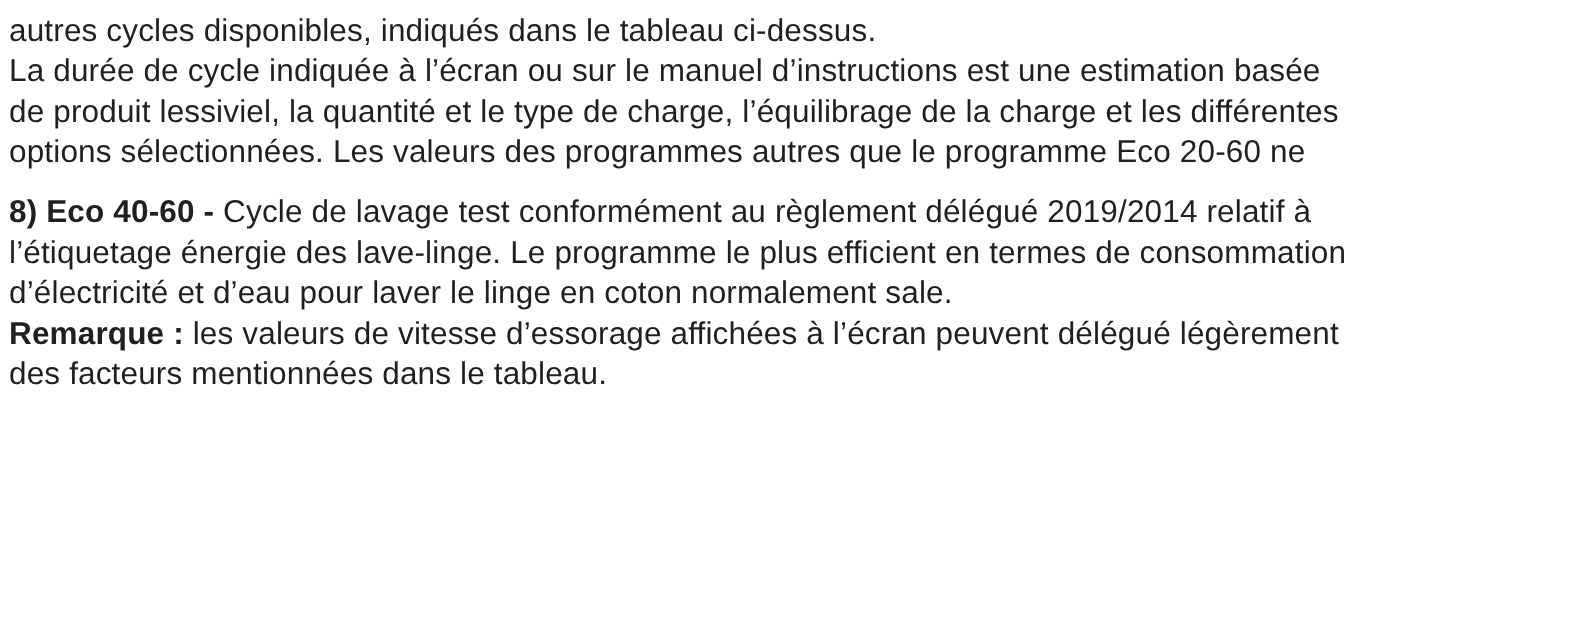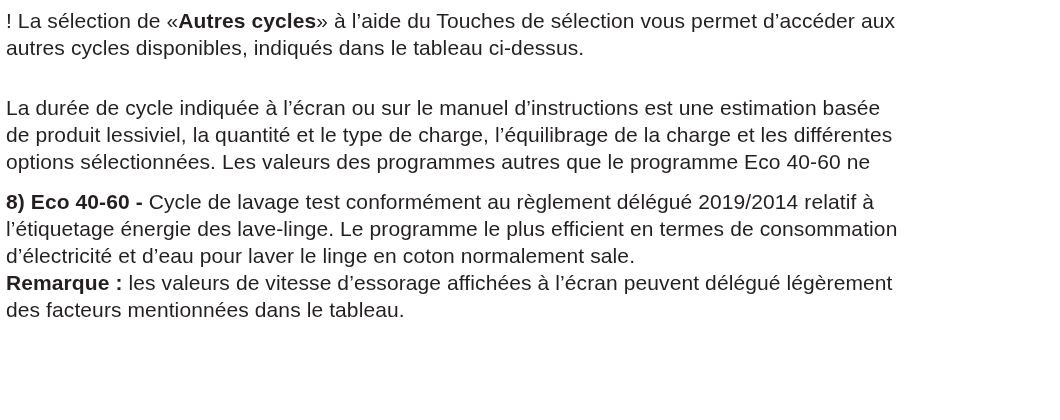--- a/index.html
+++ b/index.html
@@ -14,37 +14,36 @@
   }
   .page {
     font-family: "Liberation Sans", "DejaVu Sans", sans-serif;
     font-size: 21px;
     line-height: 27px;
     color: #231f20;
     padding: 7px 0 0 6px;
     letter-spacing: 0.1px;
   }
   .para { margin: 0; }
-  .gap-large { margin-top: 33px; }
+  .gap-large { }
   .gap-small { margin-top: 13px; }
   .line { white-space: nowrap; }
   strong { font-weight: bold; }
 </style>
 </head>
 <body style="background: rgb(255, 255, 255);">
 
 <div class="page" style="color: rgb(35, 31, 32);">
   <div class="para">
-      <div class="line"><span>! La sélection de «</span><strong>Autres cycles</strong><span>» à l’aide du Touches de sélection vous permet d’accéder aux</span></div>
       <div class="line"><span>autres cycles disponibles, indiqués dans le tableau ci-dessus.</span></div>
     </div>
   <div class="para gap-large">
       <div class="line"><span>La durée de cycle indiquée à l’écran ou sur le manuel d’instructions est une estimation basée</span></div>
       <div class="line"><span>de produit lessiviel, la quantité et le type de charge, l’équilibrage de la charge et les différentes</span></div>
-      <div class="line"><span>options sélectionnées. Les valeurs des programmes autres que le programme Eco 40-60 ne</span></div>
+      <div class="line"><span>options sélectionnées. Les valeurs des programmes autres que le programme Eco 20-60 ne</span></div>
     </div>
   <div class="para gap-small">
       <div class="line"><strong>8) Eco 40-60 -</strong><span> Cycle de lavage test conformément au règlement délégué 2019/2014 relatif à</span></div>
       <div class="line"><span>l’étiquetage énergie des lave-linge. Le programme le plus efficient en termes de consommation</span></div>
       <div class="line"><span>d’électricité et d’eau pour laver le linge en coton normalement sale.</span></div>
       <div class="line"><strong>Remarque :</strong><span> les valeurs de vitesse d’essorage affichées à l’écran peuvent délégué légèrement</span></div>
       <div class="line"><span>des facteurs mentionnées dans le tableau.</span></div>
     </div>
 </div>
 

